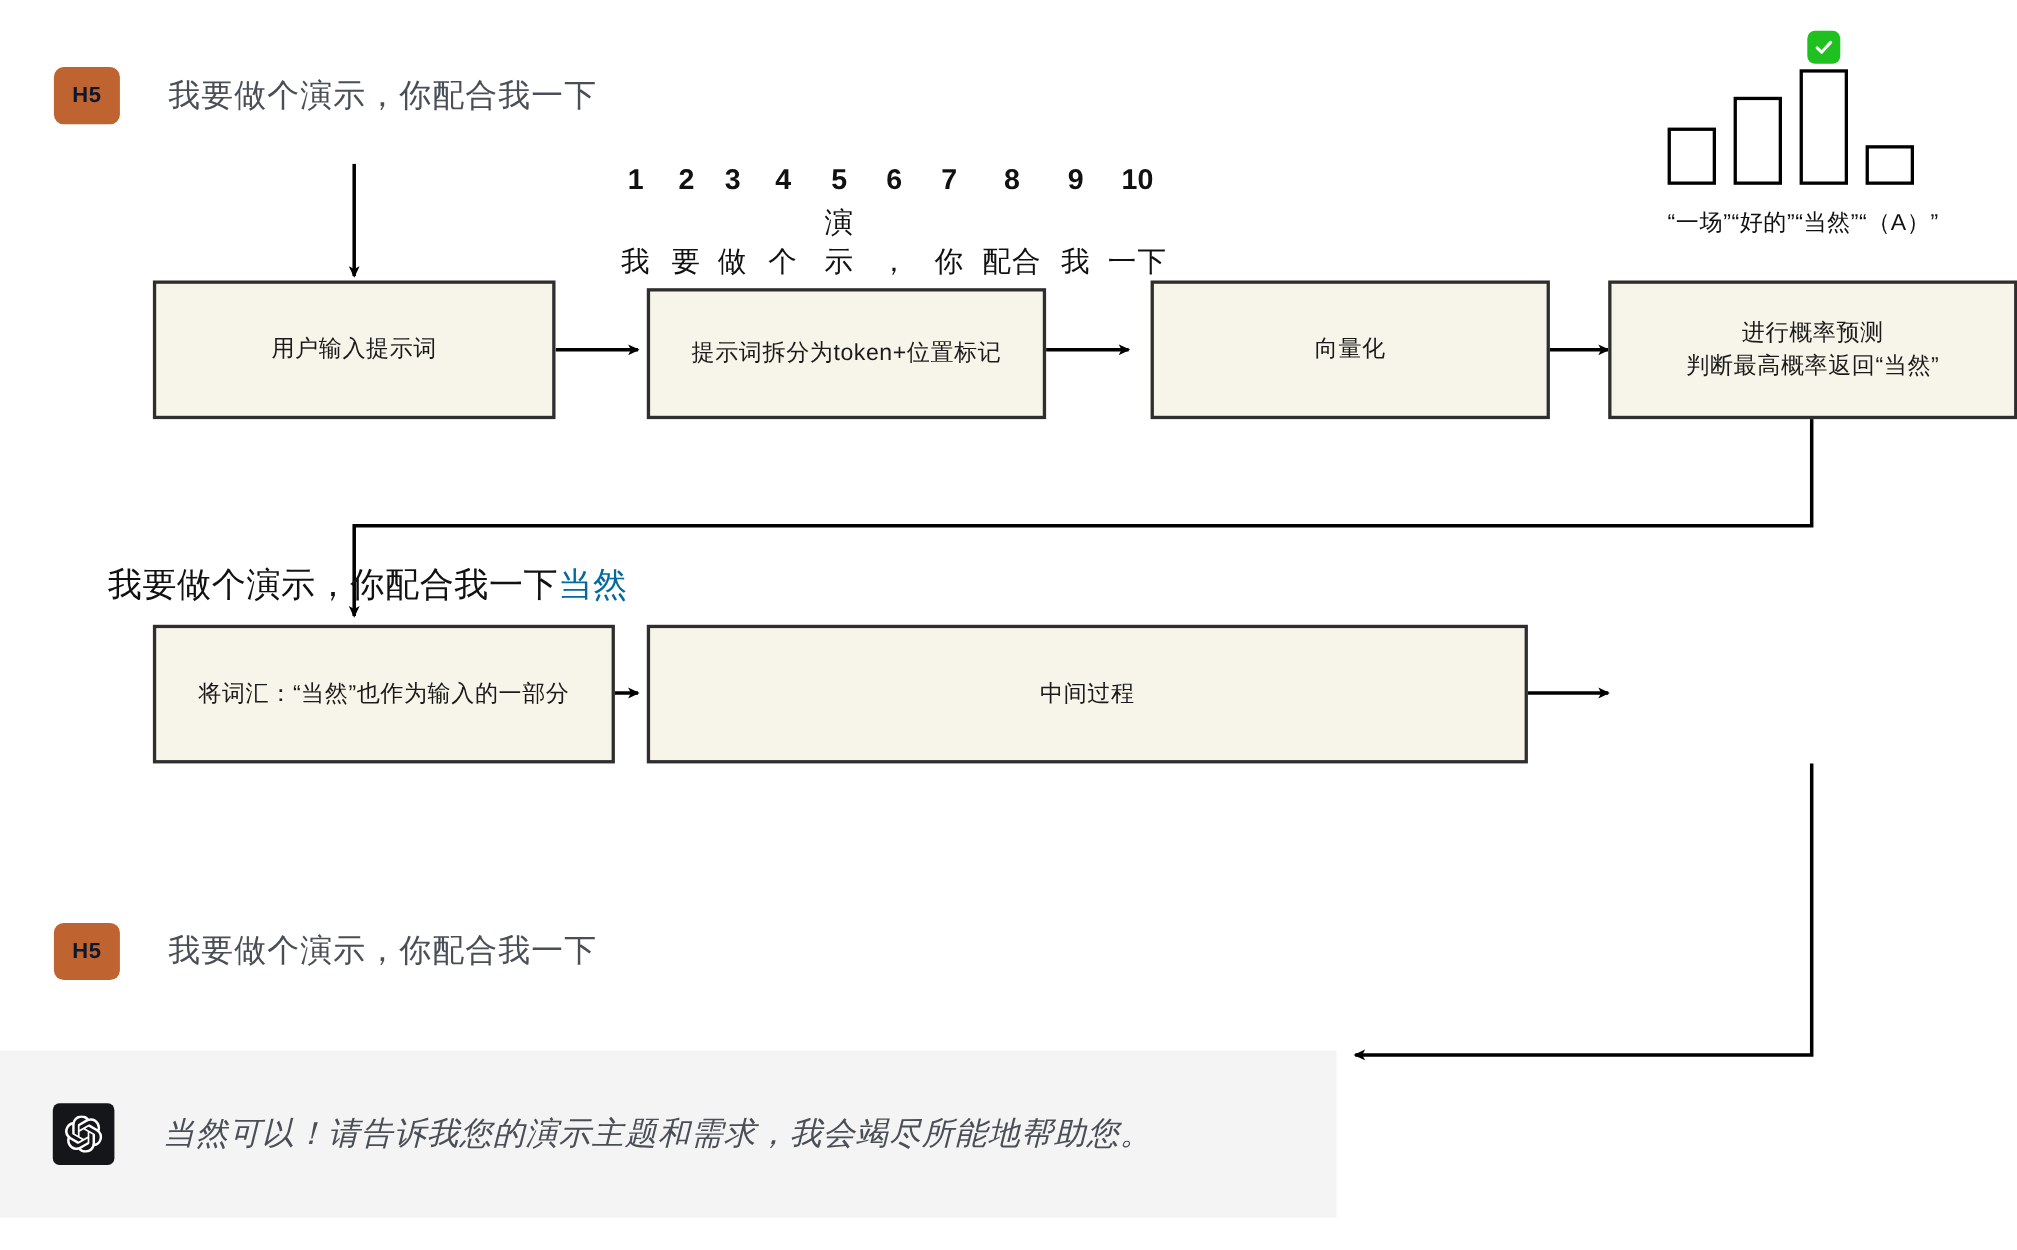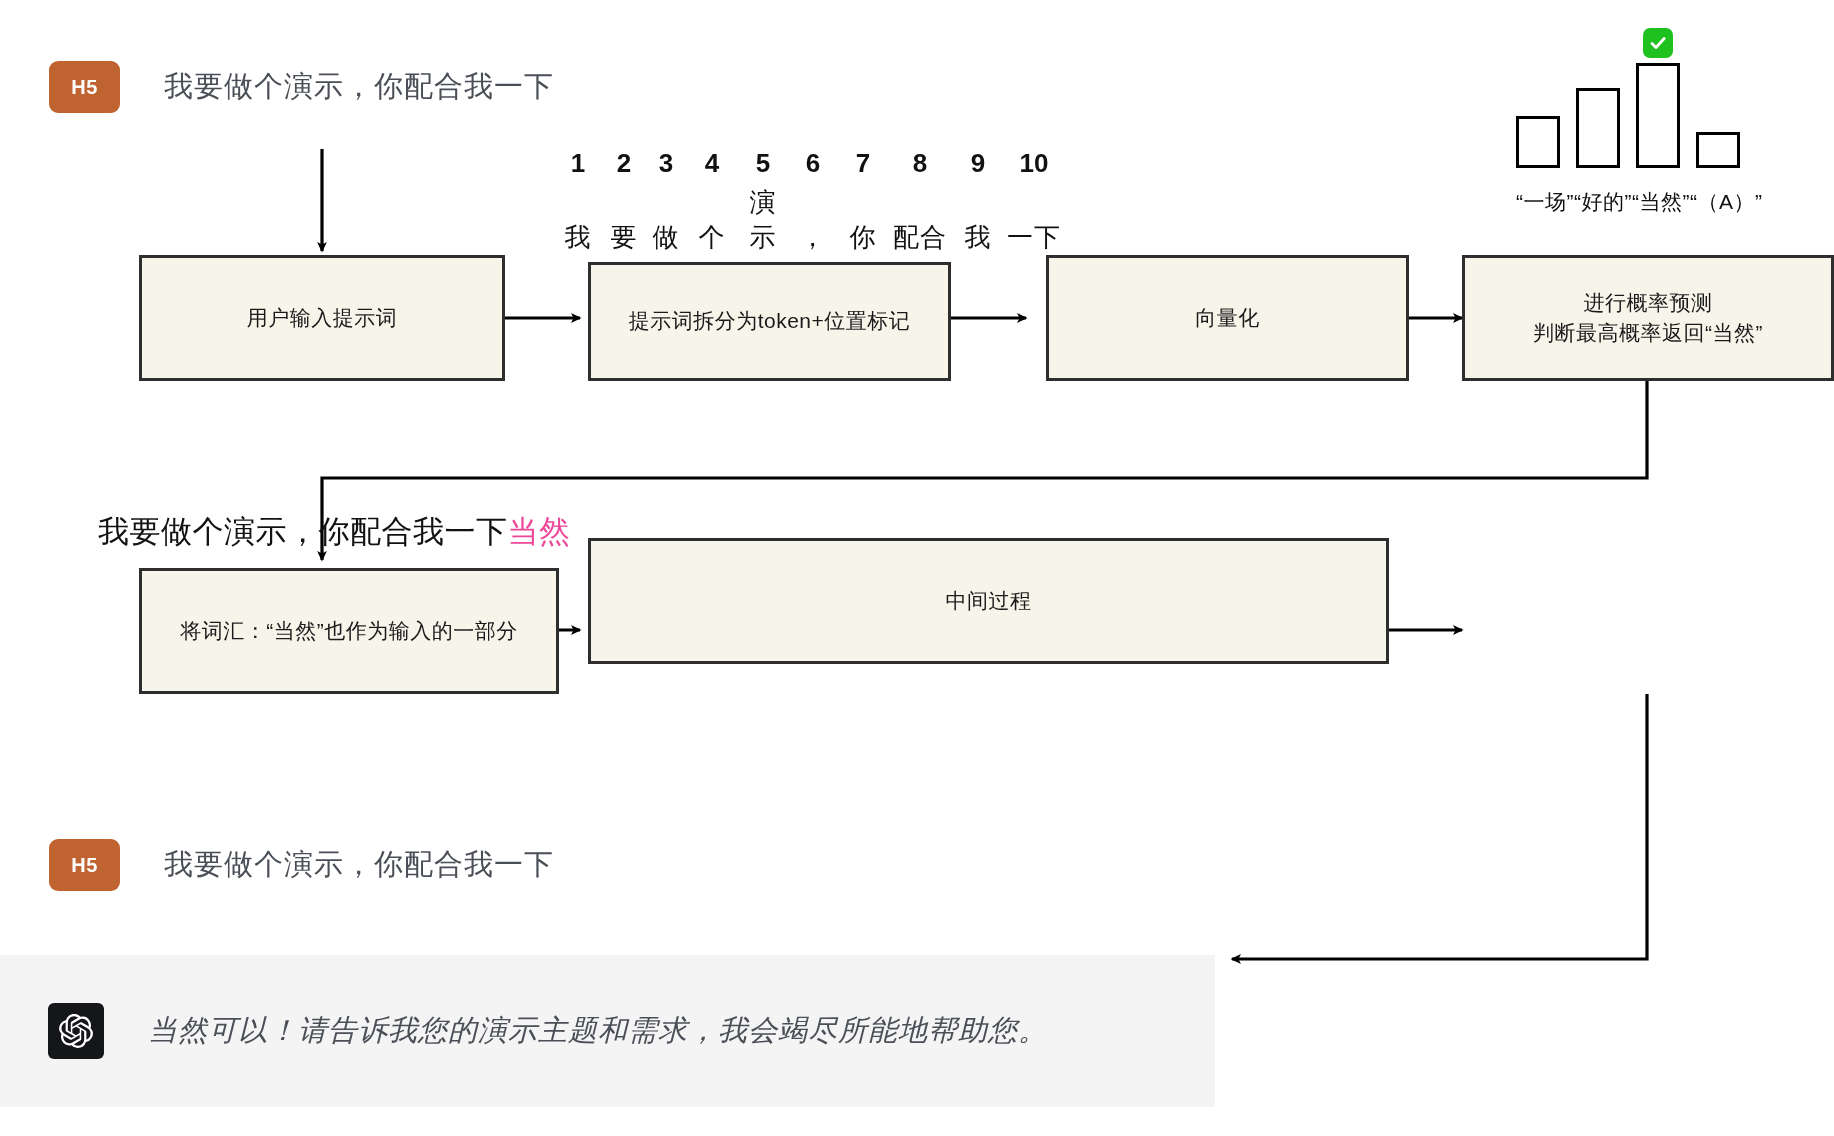--- a/index.html
+++ b/index.html
@@ -27,25 +27,25 @@
     pointer-events: none;
   }
 
   
   .chat-row {
     position: absolute;
     display: flex;
     align-items: center;
   }
   .avatar-h5 {
-    width: 71px;
+    width: 60px;
     height: 52px;
     border-radius: 9px;
     background: #bf6330;
-    color: #ffffff;
+    color: #0f172a;
     font-size: 20px;
     font-weight: 600;
     display: flex;
     align-items: center;
     justify-content: center;
     letter-spacing: 0.5px;
     flex: none;
   }
   .avatar-gpt {
     width: 56px;
@@ -153,21 +153,21 @@
   }
 
   
   .annot {
     position: absolute;
     font-size: 31px;
     color: #111111;
     white-space: nowrap;
     letter-spacing: 0.5px;
   }
-  .annot .hl { color: #ec4899; }
+  .annot .hl { color: #0369a1; }
 </style>
 </head>
 <body>
 
 <div id="canvas">
 
   <svg id="wires" viewBox="0 0 1834 1136" width="1834" height="1136">
     <defs>
       <marker id="ah" markerWidth="11" markerHeight="11" refX="9" refY="5.5" orient="auto" markerUnits="userSpaceOnUse">
         <path d="M0,0.6 L10.5,5.5 L0,10.4 L2.6,5.5 Z" fill="#000"></path>
@@ -256,21 +256,21 @@
   </div>
 
   <div class="annot" style="left:98px; top:511px;">
     <span>我要做个演示，你配合我一下</span><span class="hl">当然</span>
   </div>
 
   <div class="fbox" style="left:139px; top:568px; width:420px; height:126px;">
     <span>将词汇：“当然”也作为输入的一部分</span>
   </div>
 
-  <div class="fbox" style="left:588px; top:538px; width:801px; height:126px;">
+  <div class="fbox" style="left:588px; top:568px; width:801px; height:126px;">
     <span>中间过程</span>
   </div>
 
 
   <div class="chat-row" style="left:49px; top:839px;">
     <div class="avatar-h5">H5</div>
     <div class="chat-text">我要做个演示，你配合我一下</div>
   </div>
 
   <div class="assistant-band" style="top:955px; width:1215px; height:152px;">

